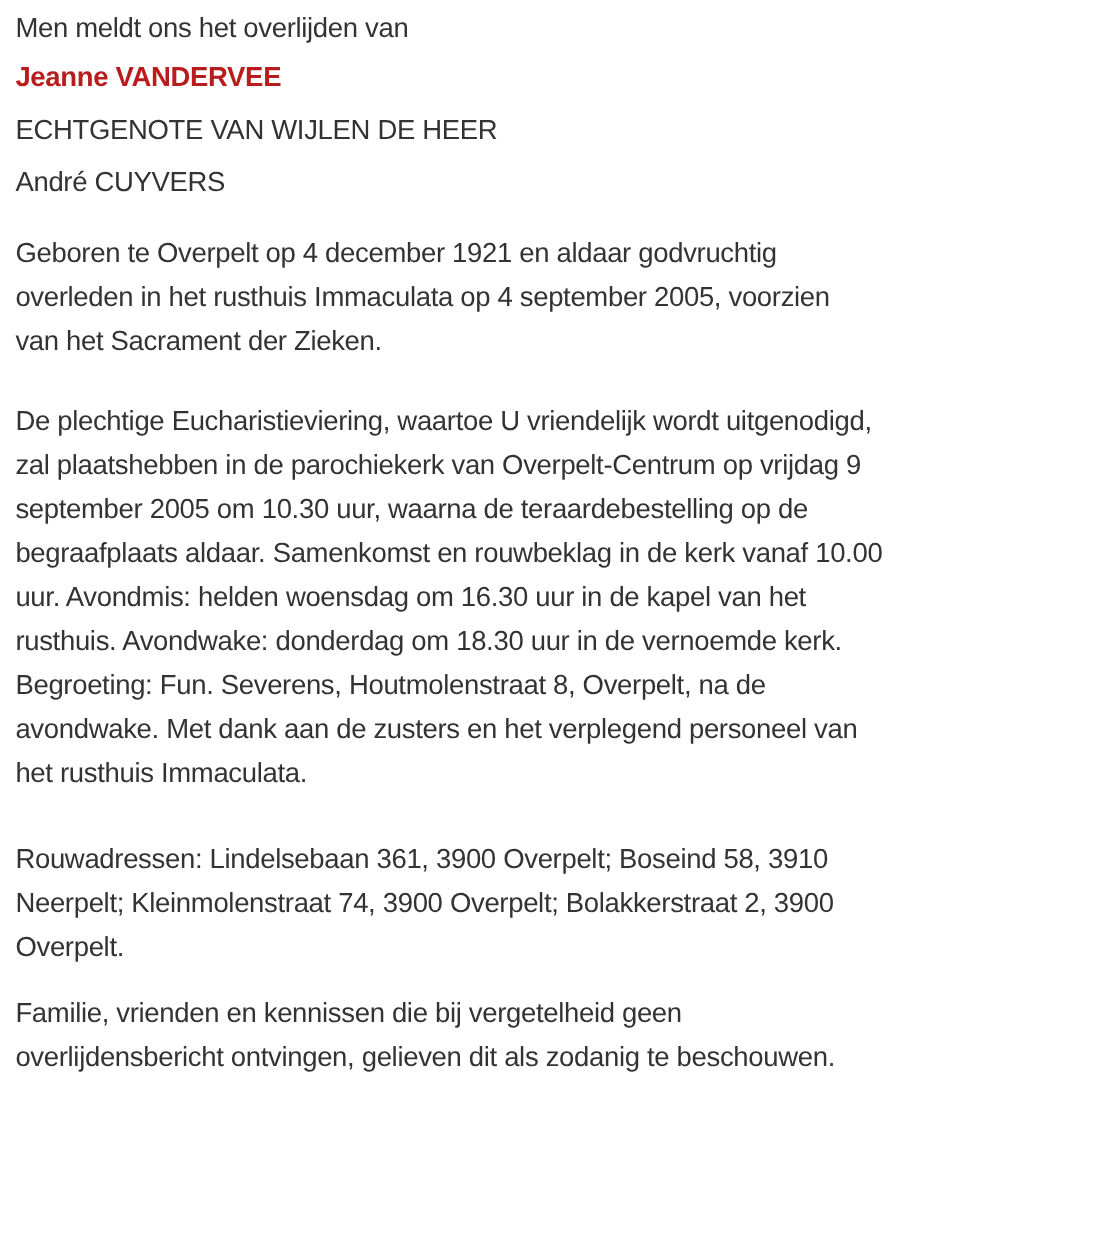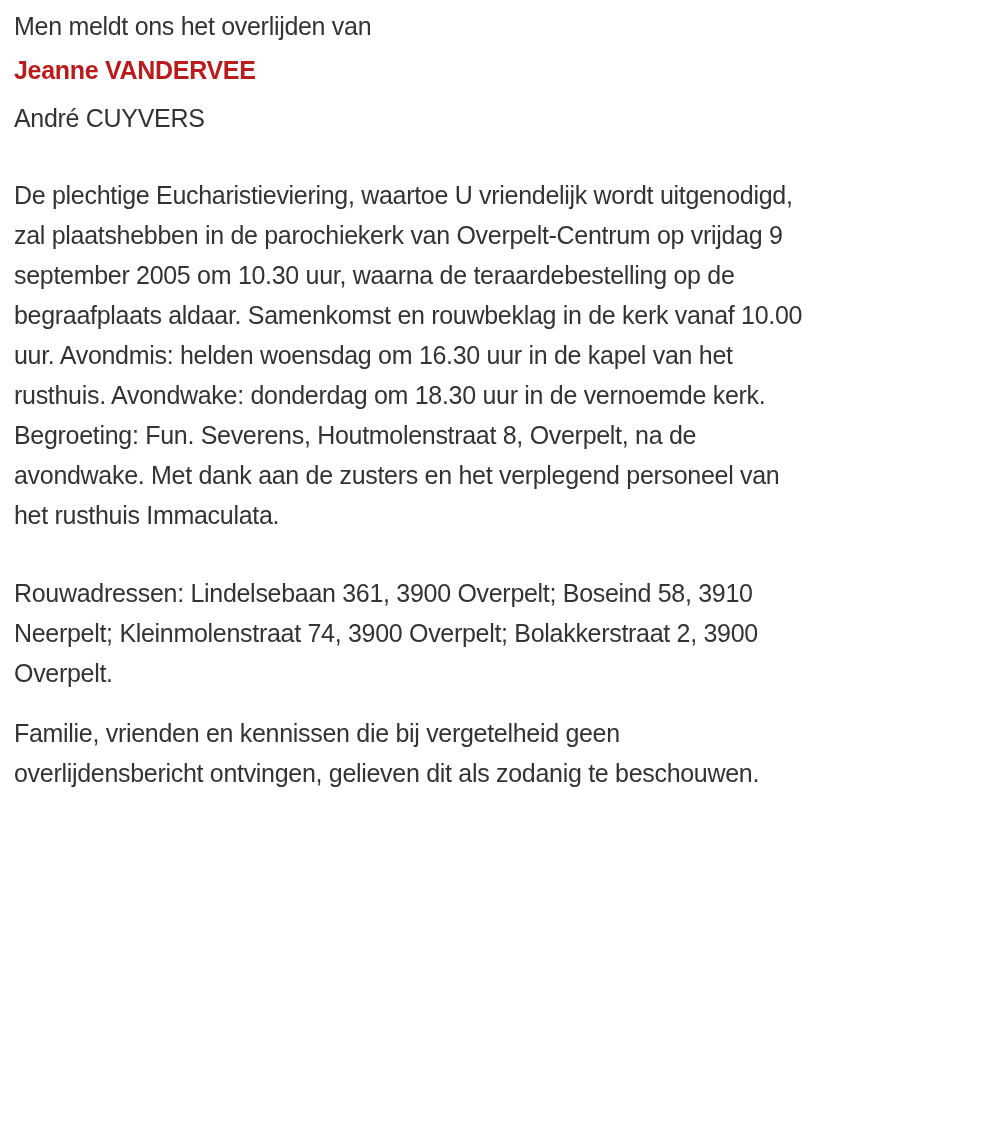--- a/index.html
+++ b/index.html
@@ -59,23 +59,27 @@
 </head>
 <body>
 
 <main class="obituary">
 
   <p class="intro-line">Men meldt ons het overlijden van</p>
 
 
   <p class="header-line deceased-name">Jeanne VANDERVEE</p>
 
+  <p class="header-line">ECHTGENOTE VAN WIJLEN DE HEER</p>
 
   <p class="header-line">André CUYVERS</p>
 
+  <p class="para para-birth-death">Geboren te Overpelt op 4 december 1921 en aldaar godvruchtig
+overleden in het rusthuis Immaculata op 4 september 2005, voorzien
+van het Sacrament der Zieken.</p>
 
   <p class="para para-service">De plechtige Eucharistieviering, waartoe U vriendelijk wordt uitgenodigd,
 zal plaatshebben in de parochiekerk van Overpelt-Centrum op vrijdag 9
 september 2005 om 10.30 uur, waarna de teraardebestelling op de
 begraafplaats aldaar. Samenkomst en rouwbeklag in de kerk vanaf 10.00
 uur. Avondmis: helden woensdag om 16.30 uur in de kapel van het
 rusthuis. Avondwake: donderdag om 18.30 uur in de vernoemde kerk.
 Begroeting: Fun. Severens, Houtmolenstraat 8, Overpelt, na de
 avondwake. Met dank aan de zusters en het verplegend personeel van
 het rusthuis Immaculata.</p>

